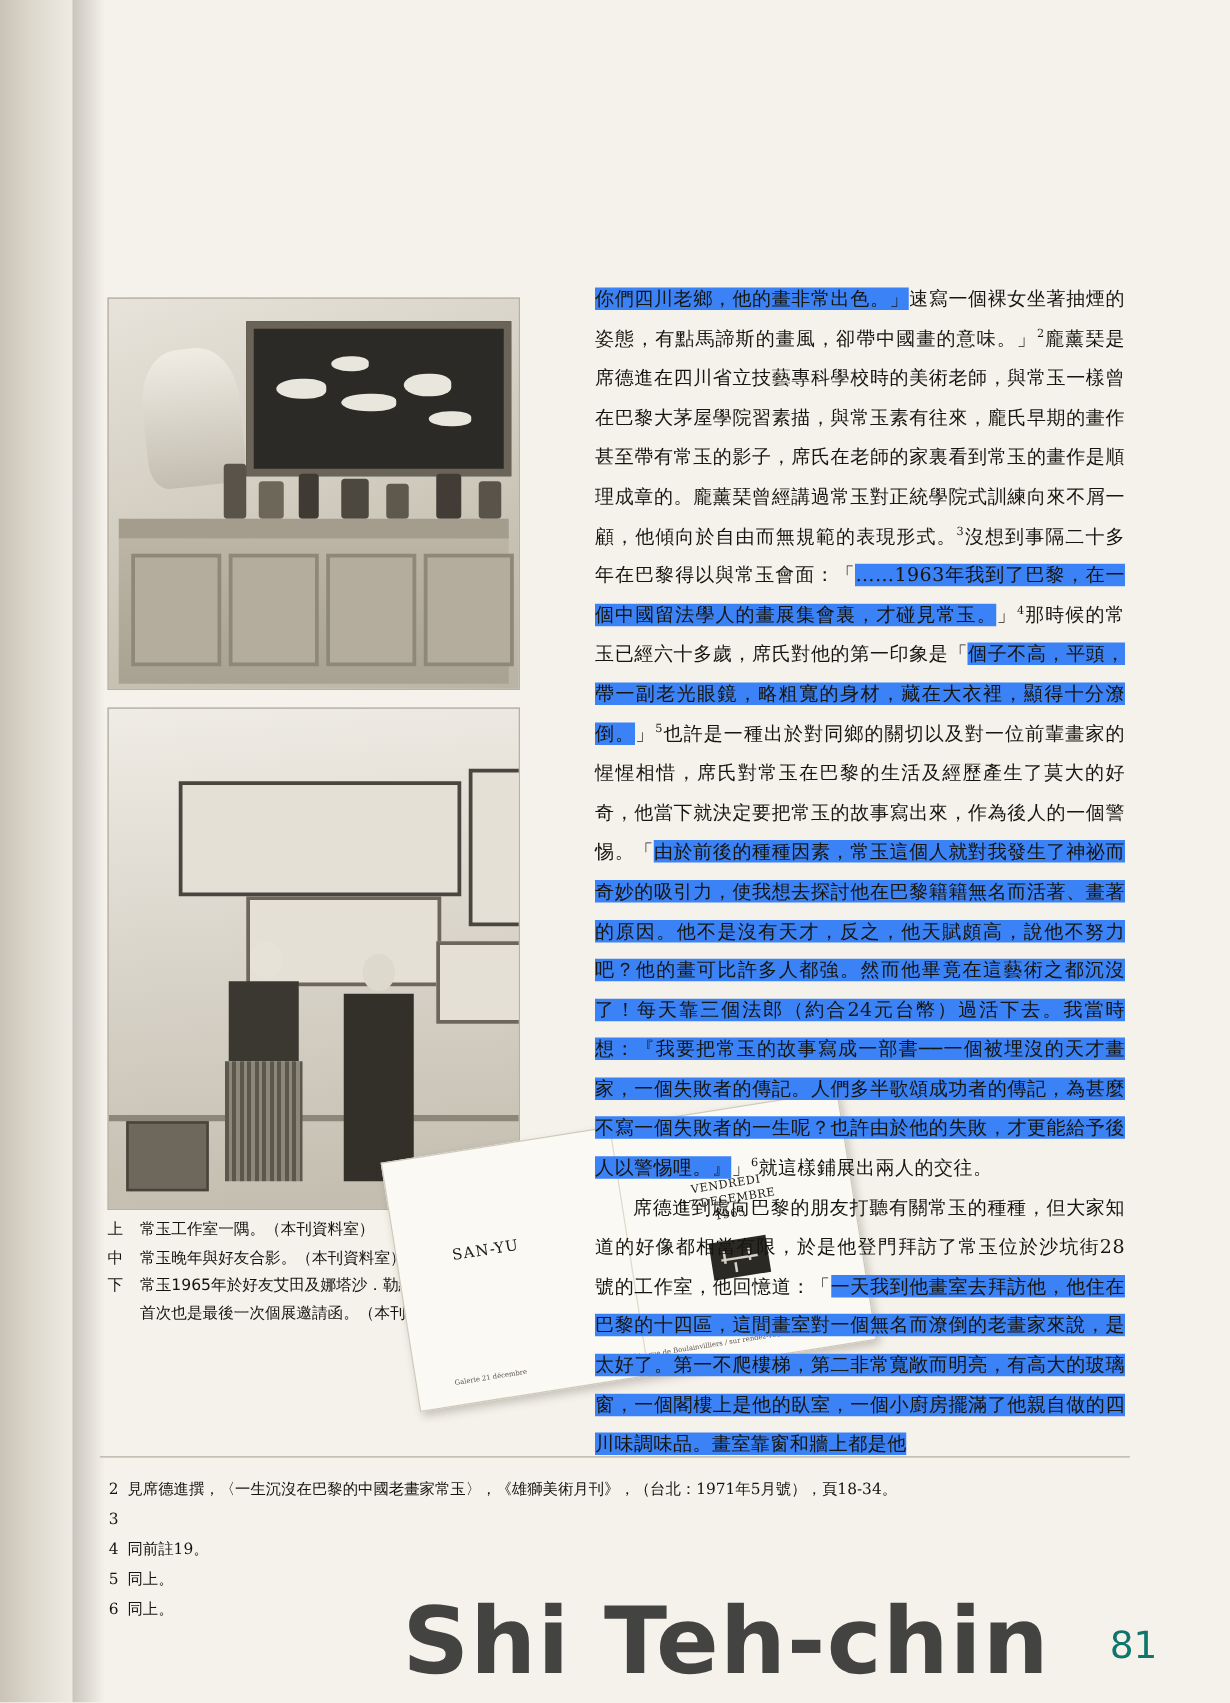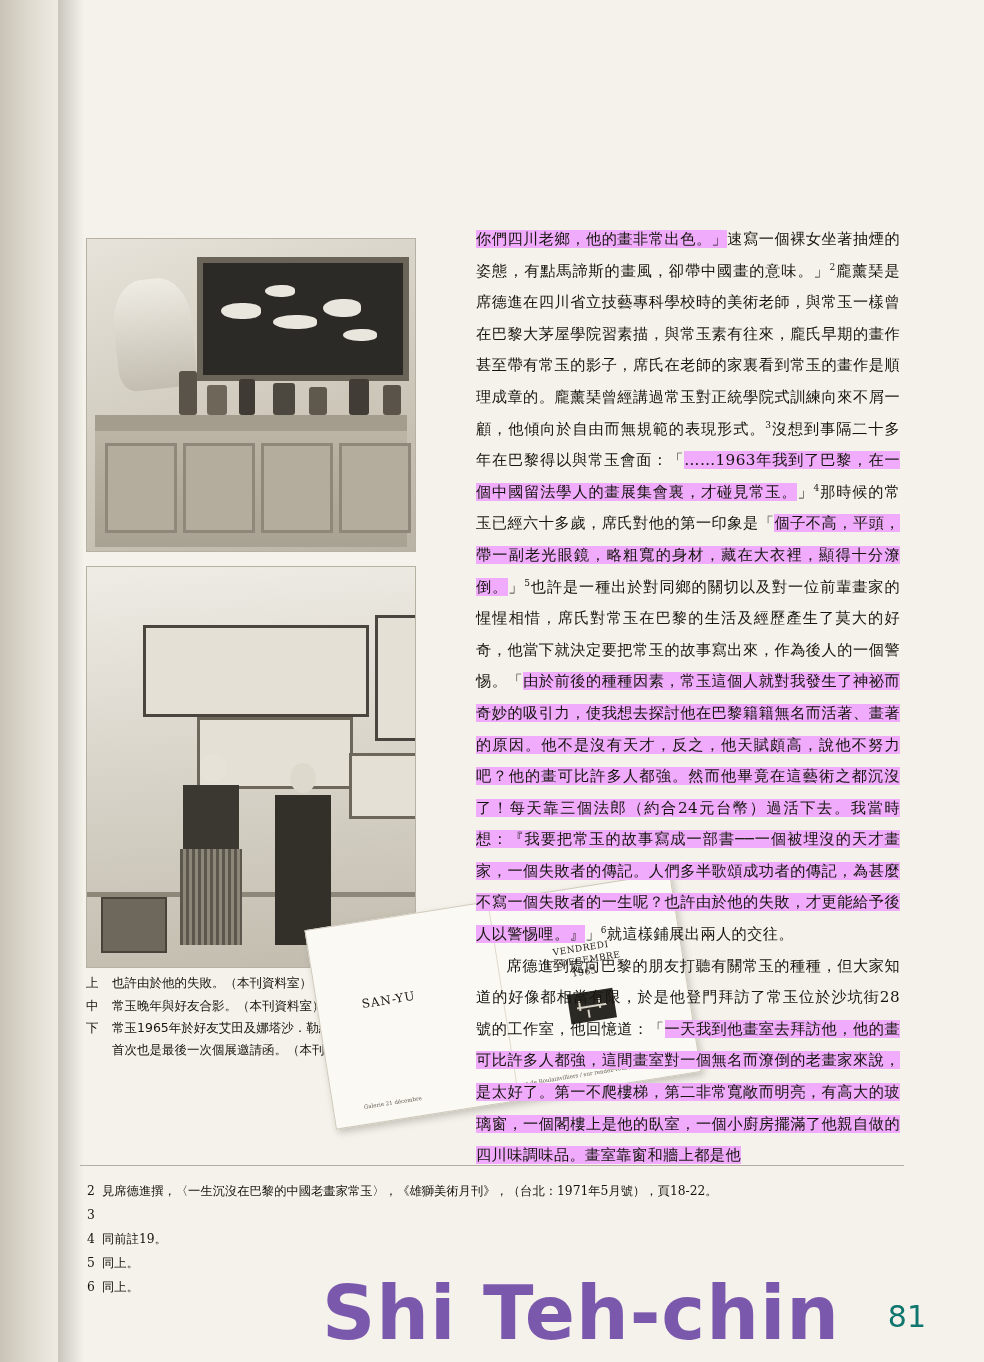--- a/index.html
+++ b/index.html
@@ -117,21 +117,21 @@
   .body-col{
     position:absolute;left:476px;top:224px;width:424px;
     font-family:"DejaVu Serif","Liberation Serif",serif;
     font-size:15.2px;
     line-height:31.6px;
     color:#17150f;
     text-align:justify;
     letter-spacing:.4px;
   }
   .body-col p{margin:0;}
-  .hl{background:#f0abfc;}
+  .hl{background:#3b82f6;}
   sup{font-size:9px;vertical-align:super;line-height:0;}
   .indent{text-indent:2em;}
 
   
   .rule{
     position:absolute;left:80px;top:1165px;width:824px;height:1px;
     background:#b5afa2;
   }
   .notes{
     position:absolute;left:80px;top:1180px;width:830px;
@@ -139,21 +139,21 @@
     font-size:12.3px;line-height:1.95;color:#15130f;
   }
   .note{display:flex;}
   .note-num{width:22px;flex:none;text-align:center;}
 
   
   .footer-word{
     position:absolute;left:322px;bottom:6px;
     font-family:"DejaVu Sans","Liberation Sans",sans-serif;
     font-weight:bold;font-size:74px;letter-spacing:1px;
-    color:#4c1d95;opacity:.72;
+    color:#000000;opacity:.72;
     white-space:nowrap;
   }
   .page-no{
     position:absolute;right:58px;bottom:28px;
     font-family:"DejaVu Sans","Liberation Sans",sans-serif;
     font-size:30px;color:#0f766e;
   }
 </style>
 </head>
 <body>
@@ -207,21 +207,21 @@
         <div class="p2-head" style="background:#ded9cd;"></div>
         <div class="p2-body" style="height:150px;background:#33302a;"></div>
       </div>
       <div class="p2-box"></div>
     </div>
   </div>
 
   <div class="captions">
     <div class="cap-row">
       <span class="cap-key">上</span>
-      <span class="cap-txt">也許由於他的失敗。（本刊資料室）</span>
+      <span class="cap-txt">常玉工作室一隅。（本刊資料室）</span>
     </div>
     <div class="cap-row">
       <span class="cap-key">中</span>
       <span class="cap-txt">常玉晚年與好友合影。（本刊資料室）</span>
     </div>
     <div class="cap-row">
       <span class="cap-key">下</span>
       <span class="cap-txt">常玉1965年於好友艾田及娜塔沙．勒維夫婦家中舉辦的首次也是最後一次個展邀請函。（本刊資料室）</span>
     </div>
   </div>
@@ -240,29 +240,29 @@
       <i style="left:18px;top:18px;width:2px;height:8px;"></i>
     </div>
     <div class="card-right-foot">45 bis, rue de Boulainvilliers / sur rendez-vous / de 16 à 20 heures</div>
   </div>
 
   <div class="body-col">
     <p>
       <span class="hl">你們四川老鄉，他的畫非常出色。」</span><span>速寫一個裸女坐著抽煙的姿態，有點馬諦斯的畫風，卻帶中國畫的意味。」</span><sup>2</sup><span>龐薰琹是席德進在四川省立技藝專科學校時的美術老師，與常玉一樣曾在巴黎大茅屋學院習素描，與常玉素有往來，龐氏早期的畫作甚至帶有常玉的影子，席氏在老師的家裏看到常玉的畫作是順理成章的。龐薰琹曾經講過常玉對正統學院式訓練向來不屑一顧，他傾向於自由而無規範的表現形式。</span><sup>3</sup><span>沒想到事隔二十多年在巴黎得以與常玉會面：「</span><span class="hl">……1963年我到了巴黎，在一個中國留法學人的畫展集會裏，才碰見常玉。</span><span>」</span><sup>4</sup><span>那時候的常玉已經六十多歲，席氏對他的第一印象是「</span><span class="hl">個子不高，平頭，帶一副老光眼鏡，略粗寬的身材，藏在大衣裡，顯得十分潦倒。</span><span>」</span><sup>5</sup><span>也許是一種出於對同鄉的關切以及對一位前輩畫家的惺惺相惜，席氏對常玉在巴黎的生活及經歷產生了莫大的好奇，他當下就決定要把常玉的故事寫出來，作為後人的一個警惕。「</span><span class="hl">由於前後的種種因素，常玉這個人就對我發生了神祕而奇妙的吸引力，使我想去探討他在巴黎籍籍無名而活著、畫著的原因。他不是沒有天才，反之，他天賦頗高，說他不努力吧？他的畫可比許多人都強。然而他畢竟在這藝術之都沉沒了！每天靠三個法郎（約合24元台幣）過活下去。我當時想：『我要把常玉的故事寫成一部書──一個被埋沒的天才畫家，一個失敗者的傳記。人們多半歌頌成功者的傳記，為甚麼不寫一個失敗者的一生呢？也許由於他的失敗，才更能給予後人以警惕哩。』</span><span>」</span><sup>6</sup><span>就這樣鋪展出兩人的交往。</span>
     </p>
     <p class="indent">
-      <span>席德進到處向巴黎的朋友打聽有關常玉的種種，但大家知道的好像都相當有限，於是他登門拜訪了常玉位於沙坑街28號的工作室，他回憶道：「</span><span class="hl">一天我到他畫室去拜訪他，他的畫可比許多人都強，這間畫室對一個無名而潦倒的老畫家來說，是太好了。第一不爬樓梯，第二非常寬敞而明亮，有高大的玻璃窗，一個閣樓上是他的臥室，一個小廚房擺滿了他親自做的四川味調味品。畫室靠窗和牆上都是他</span>
+      <span>席德進到處向巴黎的朋友打聽有關常玉的種種，但大家知道的好像都相當有限，於是他登門拜訪了常玉位於沙坑街28號的工作室，他回憶道：「</span><span class="hl">一天我到他畫室去拜訪他，他住在巴黎的十四區，這間畫室對一個無名而潦倒的老畫家來說，是太好了。第一不爬樓梯，第二非常寬敞而明亮，有高大的玻璃窗，一個閣樓上是他的臥室，一個小廚房擺滿了他親自做的四川味調味品。畫室靠窗和牆上都是他</span>
     </p>
   </div>
 
   <div class="rule"></div>
   <div class="notes">
     <div class="note">
       <span class="note-num">2</span>
-      <span>見席德進撰，〈一生沉沒在巴黎的中國老畫家常玉〉，《雄獅美術月刊》，（台北：1971年5月號），頁18-22。</span>
+      <span>見席德進撰，〈一生沉沒在巴黎的中國老畫家常玉〉，《雄獅美術月刊》，（台北：1971年5月號），頁18-34。</span>
     </div>
     <div class="note">
       <span class="note-num">3</span>
     </div>
     <div class="note">
       <span class="note-num">4</span>
       <span>同前註19。</span>
     </div>
     <div class="note">
       <span class="note-num">5</span>

